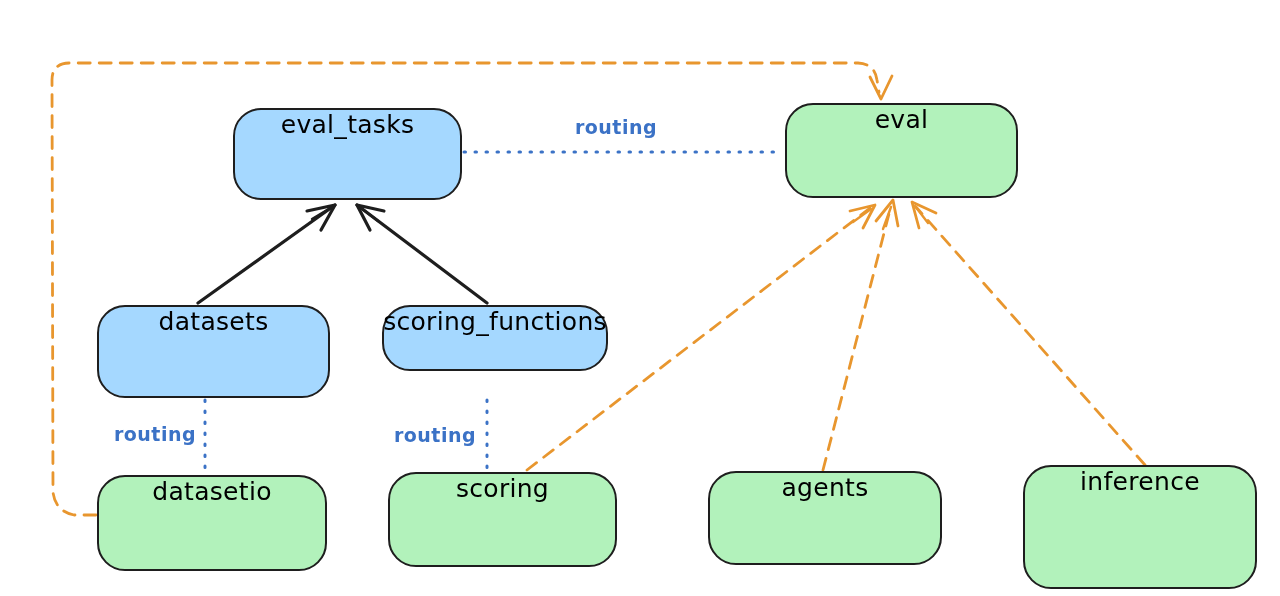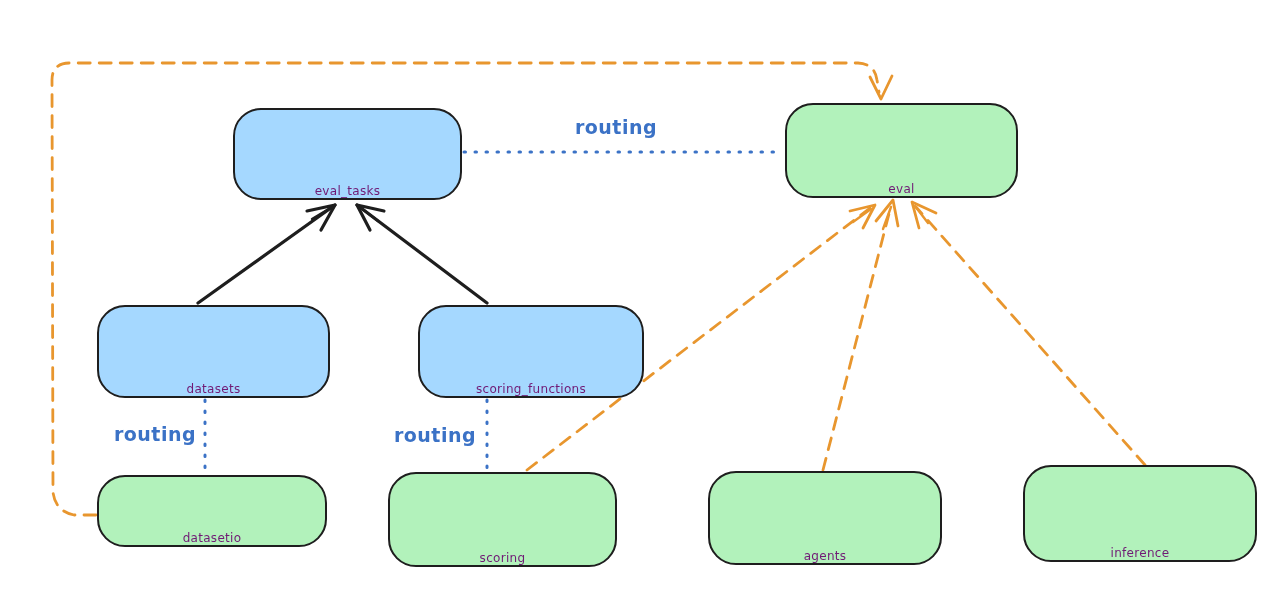--- a/index.html
+++ b/index.html
@@ -8,22 +8,22 @@
     width: 1280px; height: 596px;
     background: #ffffff;
     font-family: "DejaVu Sans", sans-serif;
     overflow: hidden;
   }
   #edges-layer { position: absolute; left: 0; top: 0; width: 1280px; height: 596px; }
   .node {
     position: absolute;
     border: 2.6px solid #1e1e1e;
     border-radius: 28px;
-    display: flex; align-items: flex-end; justify-content: center;
-    font-size: 12px; color: #701a75;
+    display: flex; align-items: flex-start; justify-content: center;
+    font-size: 25px; color: #000000;
     box-sizing: border-box;
     letter-spacing: 0.3px;
   }
   .node.blue  { background: #a5d8ff; }
   .node.green { background: #b2f2bb; }
   .edge-label {
     position: absolute;
     color: #3b72c6;
     font-size: 19px;
     font-weight: 700;
@@ -91,37 +91,37 @@
   </div>
 
   <div class="node blue" style="left:97px; top:305px; width:233px; height:93px;">
     <span>datasets</span>
   </div>
 
   <div class="node green" style="left:785px; top:103px; width:233px; height:95px;">
     <span>eval</span>
   </div>
 
-  <div class="node blue" style="left:382px; top:305px; width:226px; height:93px;margin-left:36px;">
+  <div class="node blue" style="left:382px; top:305px; width:226px; height:66px;">
     <span>scoring_functions</span>
   </div>
 
-  <div class="node green" style="left:97px; top:475px; width:230px; height:72px;">
+  <div class="node green" style="left:97px; top:475px; width:230px; height:96px;">
     <span>datasetio</span>
   </div>
 
   <div class="node green" style="left:388px; top:472px; width:229px; height:95px;">
     <span>scoring</span>
   </div>
 
   <div class="node green" style="left:708px; top:471px; width:234px; height:94px;">
     <span>agents</span>
   </div>
 
-  <div class="node green" style="left:1023px; top:465px; width:234px; height:97px;">
+  <div class="node green" style="left:1023px; top:465px; width:234px; height:124px;">
     <span>inference</span>
   </div>
 
   <div class="edge-label" style="left:566px; top:116px; width:100px;">routing</div>
 
   <div class="edge-label" style="left:110px; top:423px; width:90px;">routing</div>
 
   <div class="edge-label" style="left:390px; top:424px; width:90px;">routing</div>
 
 </div>

